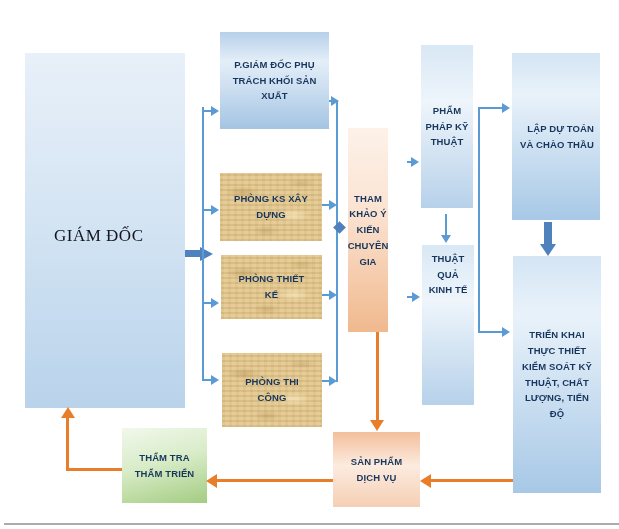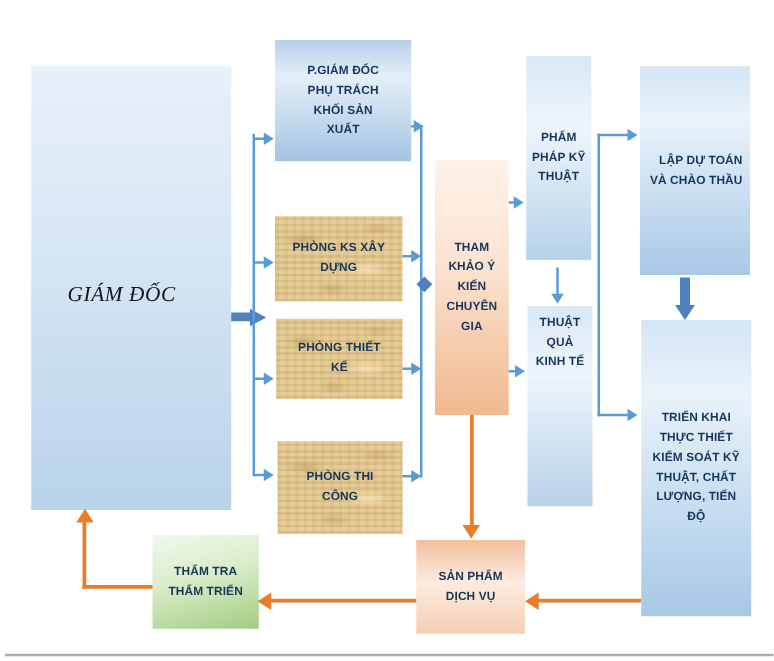--- a/index.html
+++ b/index.html
@@ -45,40 +45,40 @@
   .thick-shaft{position:absolute;background:#4f81bd;}
   .diamond{position:absolute;width:9px;height:9px;background:#4f81bd;transform:rotate(45deg);}
   .divider{position:absolute;background:#ababab;}
 </style>
 </head>
 <body>
 
 <div id="canvas">
 
   <div class="box blue-big" style="left:25px;top:53px;width:160px;height:355px;justify-content:flex-start;padding-left:29px;padding-top:12px;">
-    <span style="font-family:'Liberation Serif',serif;font-weight:normal;font-size:17px;color:#14141f;letter-spacing:0.5px;font-style:italic;">GIÁM ĐỐC</span>
+    <span style="font-family:'Liberation Serif',serif;font-weight:normal;font-size:17px;color:#14141f;letter-spacing:0.5px;">GIÁM ĐỐC</span>
   </div>
 
-  <div class="box blue-box" style="left:220px;top:32px;width:109px;height:97px;padding:6px 20px;">
+  <div class="box blue-box" style="left:220px;top:32px;width:109px;height:97px;padding:6px 8px;">
     <span>P.GIÁM ĐỐC PHỤ TRÁCH KHỐI SẢN XUẤT</span>
   </div>
 
   <div class="box tan-box" style="left:220px;top:173px;width:102px;height:68px;padding:4px 8px;">
     <span>PHÒNG KS XÂY DỰNG</span>
   </div>
 
   <div class="box tan-box" style="left:221px;top:255px;width:101px;height:64px;padding:4px 14px;">
     <span>PHÒNG THIẾT KẾ</span>
   </div>
 
   <div class="box tan-box" style="left:222px;top:353px;width:100px;height:74px;padding:4px 10px;">
     <span>PHÒNG THI CÔNG</span>
   </div>
 
-  <div class="box orange-box" style="left:348px;top:128px;width:59px;height:204px;padding:4px;">
+  <div class="box orange-box" style="left:348px;top:128px;width:40px;height:204px;padding:4px;">
     <span>THAM KHẢO Ý KIẾN CHUYÊN GIA</span>
   </div>
 
   <div class="box blue-mid" style="left:421px;top:45px;width:52px;height:163px;padding:3px;">
     <span>PHẨM PHÁP KỸ THUẬT</span>
   </div>
 
   <div class="box blue-mid" style="left:422px;top:245px;width:52px;height:160px;align-items:flex-start;padding:6px 4px;">
     <span>THUẬT QUẢ KINH TẾ</span>
   </div>

